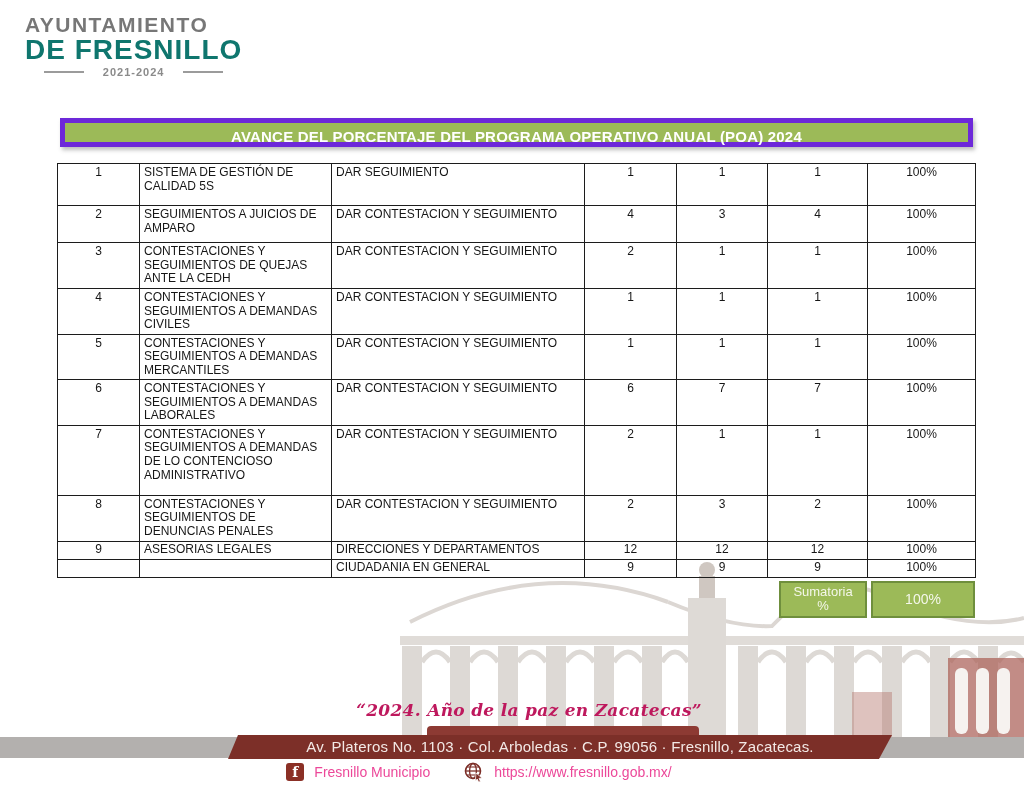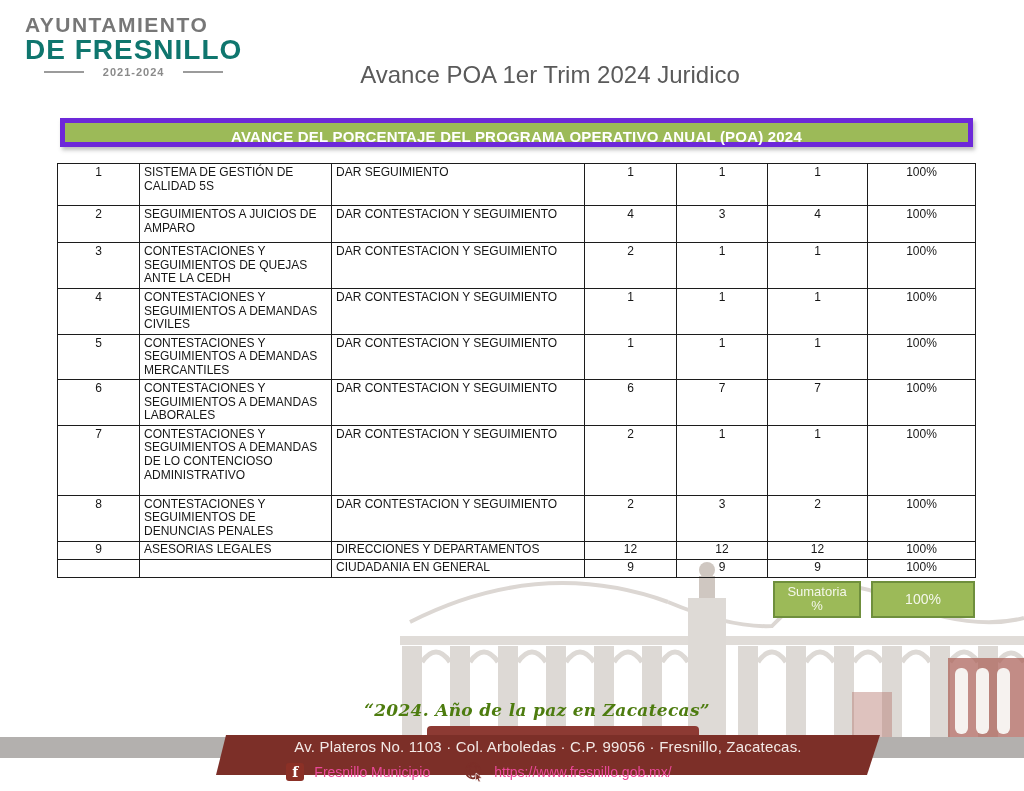--- a/index.html
+++ b/index.html
@@ -28,33 +28,33 @@
 
   
   .table-wrap { position:absolute; left:57px; top:163px; width:918px; z-index:1; }
   table { border-collapse:collapse; width:100%; table-layout:fixed; font-size:12px; color:#161616; background:transparent; }
   th, td { border:1px solid #1c1c1c; padding:2px 4px; vertical-align:top; }
   th { font-size:12.5px; font-weight:bold; text-align:center; padding-top:4px; line-height:1.15; }
   td { line-height:1.13; }
   td.num, td.pct { text-align:center; }
   tr.compact td { padding-top:1px; padding-bottom:1px; }
 
-  .summary { display:flex; justify-content:flex-end; gap:10px; margin-top:3px; }
+  .summary { display:flex; justify-content:flex-end; gap:4px; margin-top:3px; }
   .sum-box { background:#9cba58; border:2px solid #6f8f3d; color:#f4f7ea;
     display:flex; align-items:center; justify-content:center; text-align:center; }
   .sum-label { width:88px; height:37px; font-size:13px; line-height:1.1; }
   .sum-label span { display:inline-block; max-width:66px; }
   .sum-value { width:104px; height:37px; font-size:14px; }
 
   
-  .quote { position:absolute; left:54px; top:700px; width:966px; text-align:center; z-index:1;
+  .quote { position:absolute; left:46px; top:700px; width:966px; text-align:center; z-index:1;
     font-family:"DejaVu Serif", serif; font-style:italic; font-weight:bold; font-size:17px;
-    color:#4d7c0f; letter-spacing:.3px; }
+    color:#be185d; letter-spacing:.3px; }
   .gray-bar { position:absolute; left:0; top:737px; width:1024px; height:21px; background:#b3b0ae; z-index:1; }
-  .addr-ribbon { position:absolute; left:216px; top:735px; width:664px; height:40px; z-index:2;
+  .addr-ribbon { position:absolute; left:228px; top:735px; width:664px; height:24px; z-index:2;
     background:#7c2f28; color:#f3e9e6; font-size:15px; text-align:center; line-height:24px;
     clip-path:polygon(10px 0, 100% 0, calc(100% - 13px) 100%, 0 100%); letter-spacing:.2px; }
   .links-row { position:absolute; left:0; top:760px; width:958px; height:24px; z-index:2;
     display:flex; justify-content:center; align-items:center; gap:10px; color:#7c2f28; }
   .fb-icon { width:18px; height:18px; background:#8b3026; border-radius:3px; color:#fff;
     font-family:"DejaVu Serif", serif; font-weight:bold; font-size:14px; text-align:center; line-height:18px; }
   .link-label { font-size:14px; color:#ec4899; }
   .link-gap { width:14px; }
   .globe-icon svg { display:block; }
 </style>
@@ -83,21 +83,20 @@
   <div class="logo">
     <div class="logo-line1">AYUNTAMIENTO</div>
     <div class="logo-line2">DE FRESNILLO</div>
     <div class="logo-years">
       <span class="rule"></span>
       <span class="yrs">2021-2024</span>
       <span class="rule"></span>
     </div>
   </div>
 
-  <div class="page-title">Avance POA 1er Trim 2024 Juridico</div>
   <div class="banner">AVANCE DEL PORCENTAJE DEL PROGRAMA OPERATIVO ANUAL (POA) 2024</div>
 
   <div class="table-wrap">
     <table>
       <colgroup>
         <col style="width:82px">
           <col style="width:192px">
           <col style="width:253px">
         <col style="width:92px">
           <col style="width:91px">

